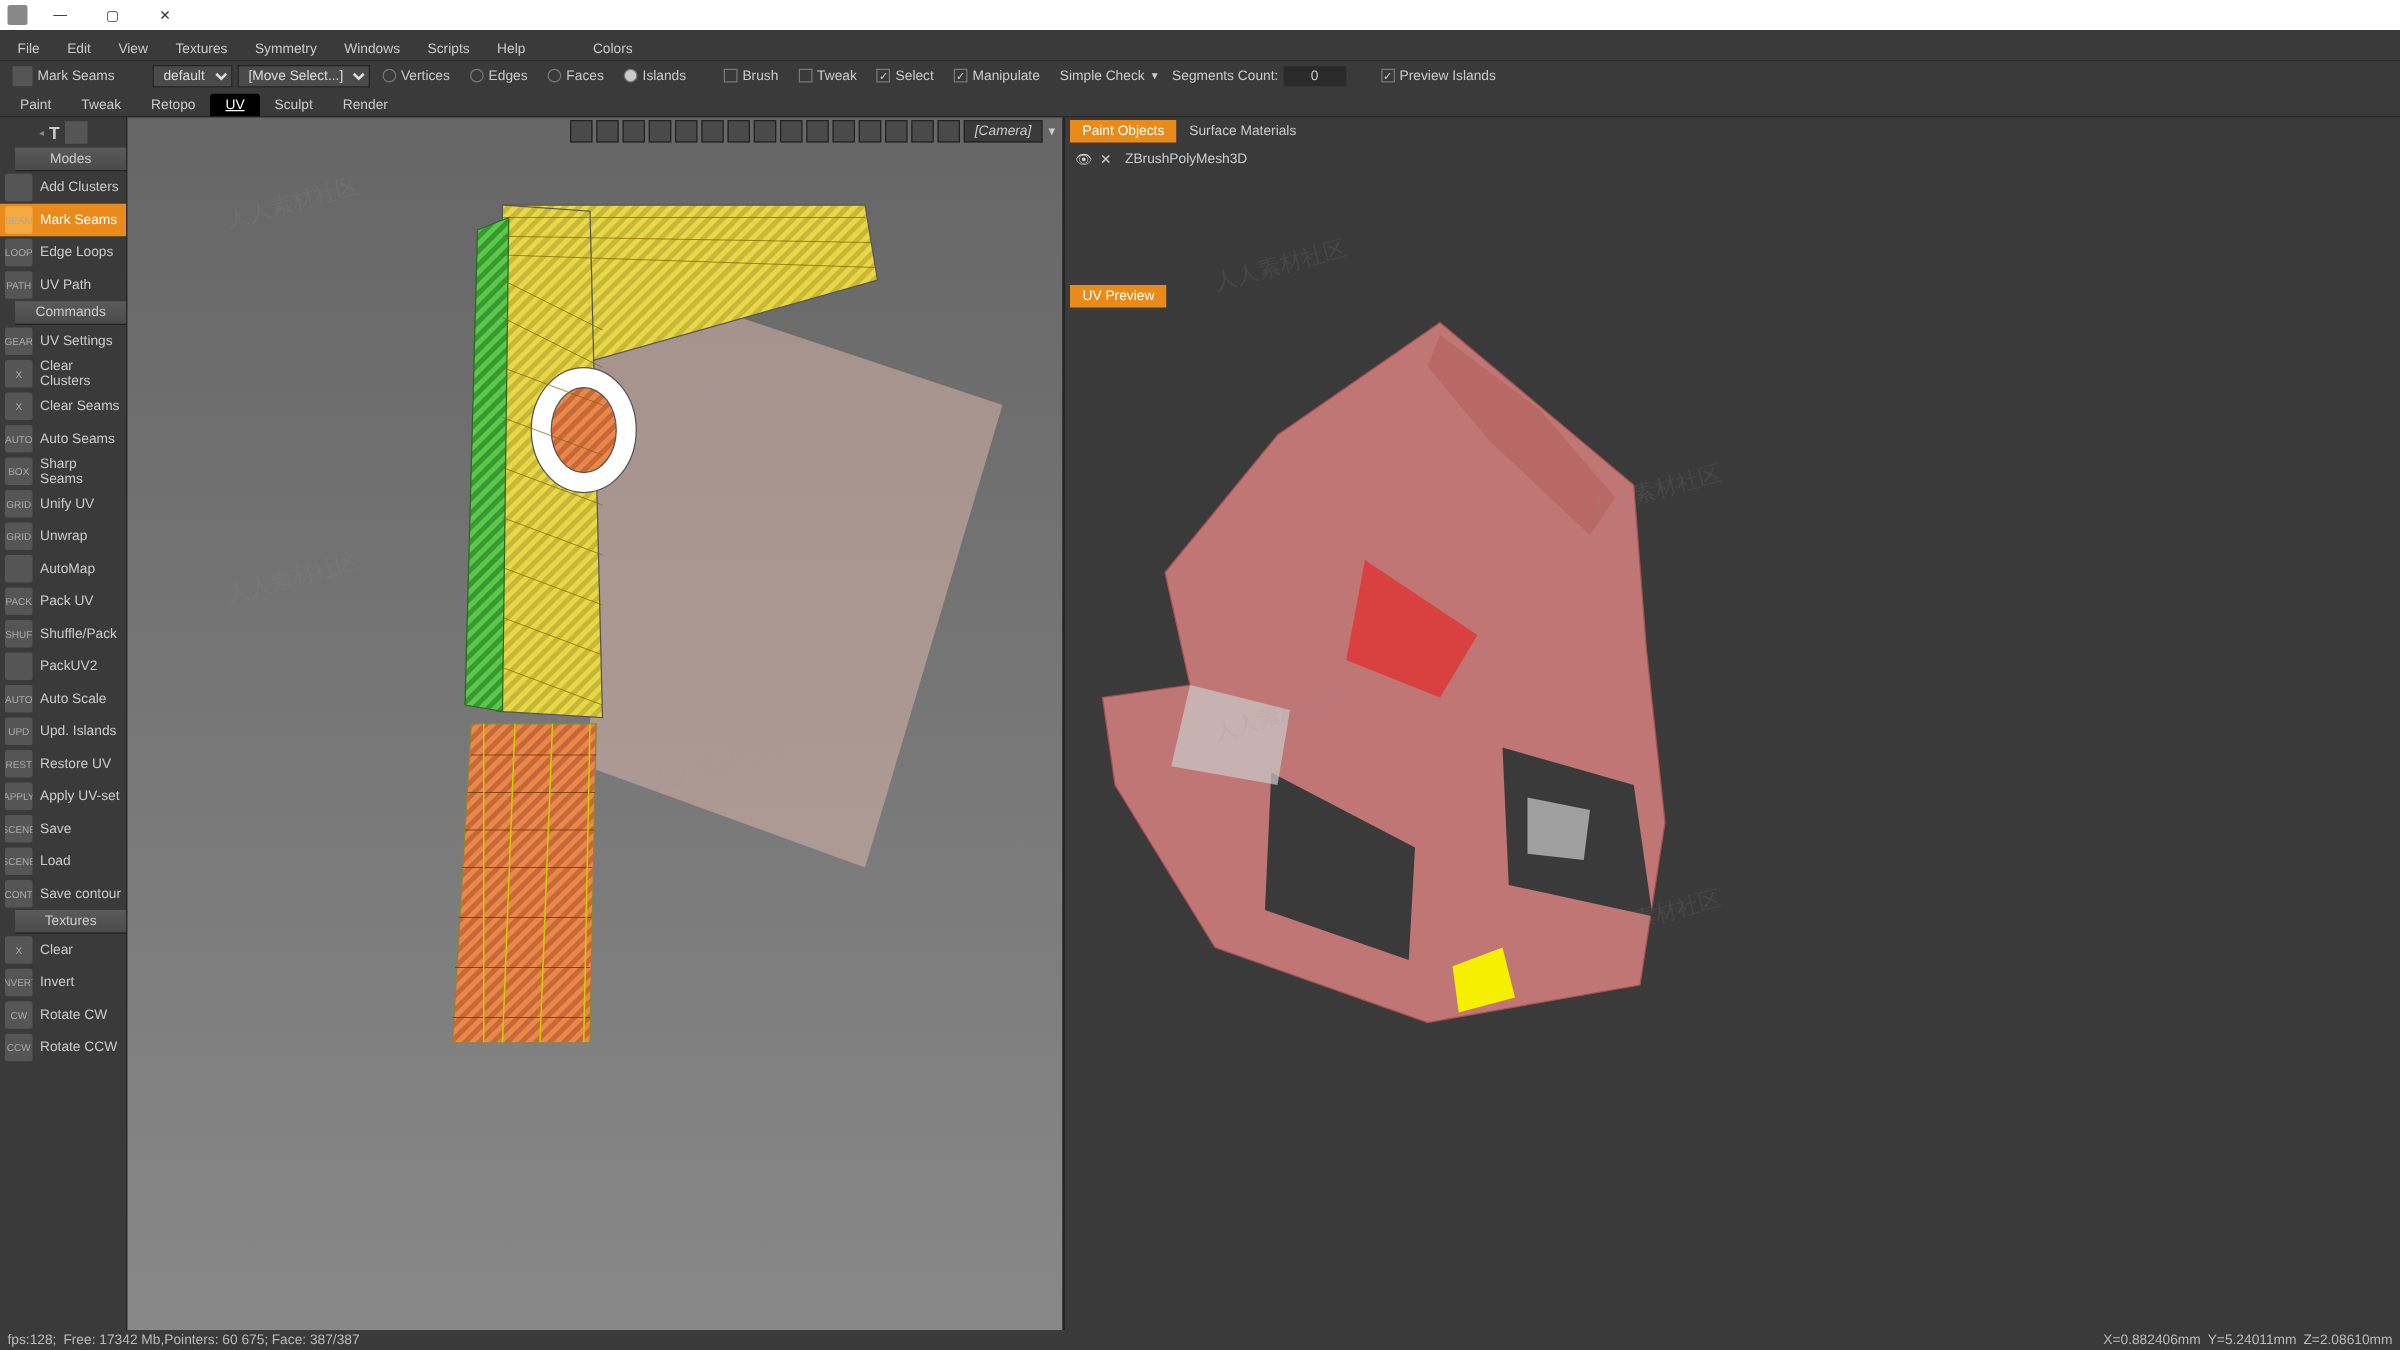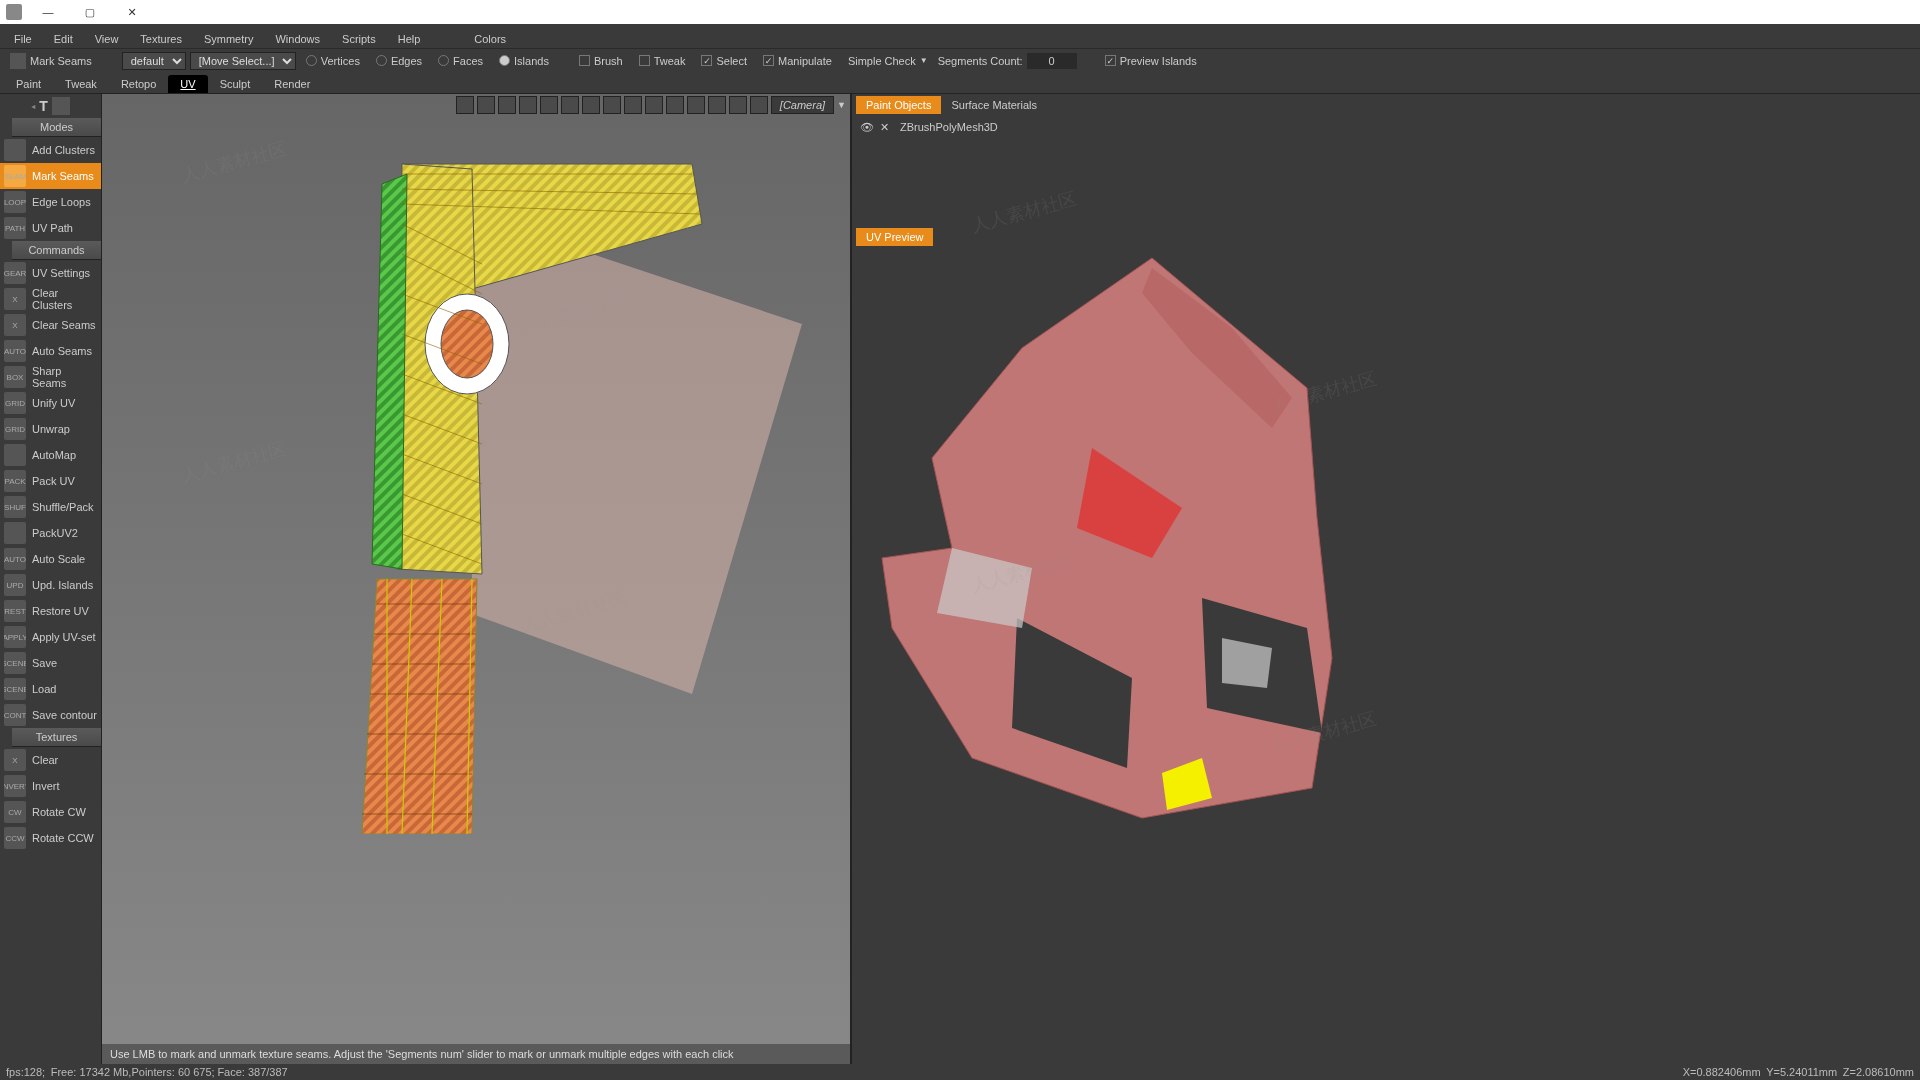--- a/index.html
+++ b/index.html
@@ -353,21 +353,20 @@
             <line x1="262" y1="680" x2="370" y2="680"></line>
           <line x1="260" y1="720" x2="370" y2="720"></line>
         </g>
         <g stroke="#cccc00" stroke-width="1.2">
           <line x1="285" y1="485" x2="285" y2="740"></line>
             <line x1="310" y1="485" x2="300" y2="740"></line>
           <line x1="340" y1="485" x2="330" y2="740"></line>
             <line x1="370" y1="485" x2="365" y2="740"></line>
         </g>
       </svg>
-      <div class="vp-statusline">Use LMB to mark and unmark texture seams. Adjust the 'Segments num' slider to mark or unmark multiple edges with each click</div>
     </div>
 
     <div class="vp-right">
       <div class="subtabs">
         <div class="tab active">Paint Objects</div>
         <div class="tab">Surface Materials</div>
       </div>
       <div class="objlist">
         <span class="ic">👁</span>
         <span class="ic">✕</span>

